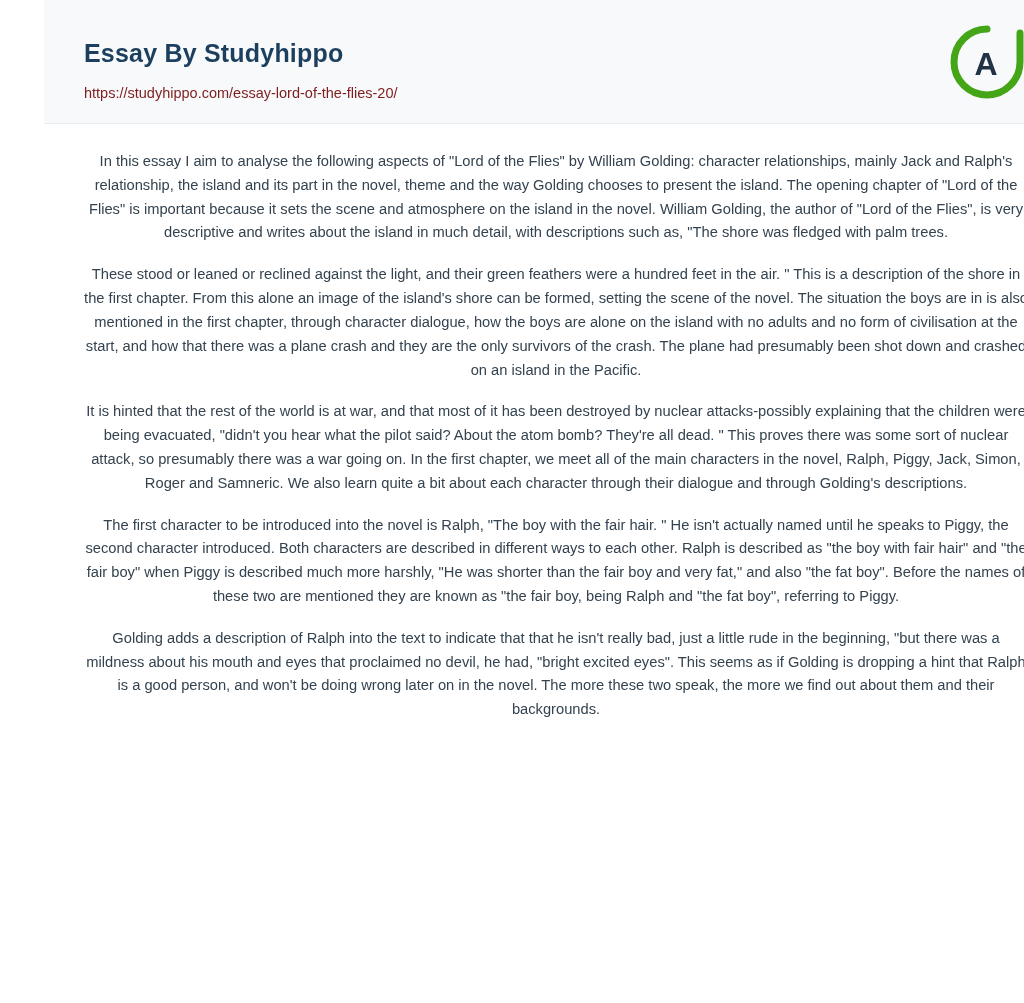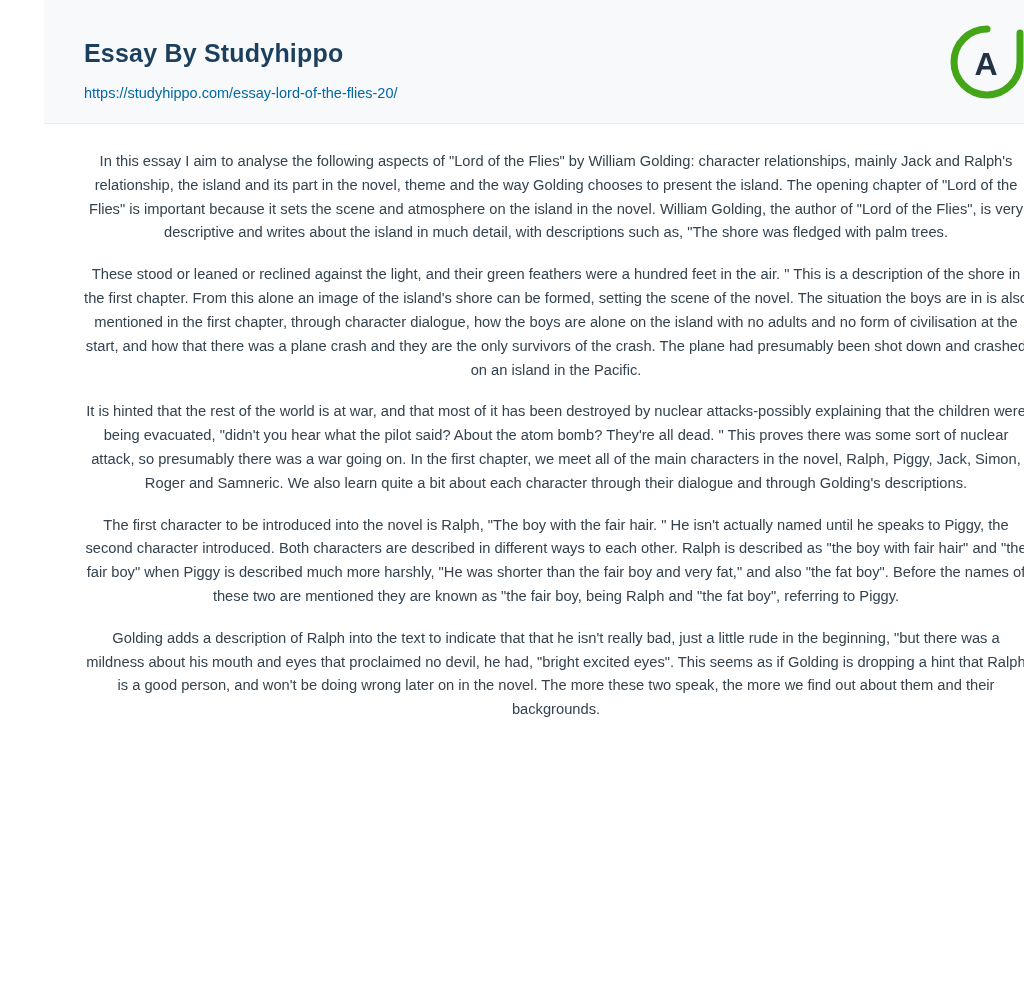--- a/index.html
+++ b/index.html
@@ -41,21 +41,21 @@
   }
   .brand .light {
     font-weight: bold;
     color: #1c3f5e;
   }
   .site-url {
     position: absolute;
     left: 40px;
     top: 85px;
     font-size: 14.5px;
-    color: #0369a1;
+    color: #7f1d1d;
     line-height: 1.2;
     text-decoration: none;
   }
   .logo {
     position: absolute;
     right: 42px;
     top: 23px;
     width: 78px;
     height: 78px;
   }

